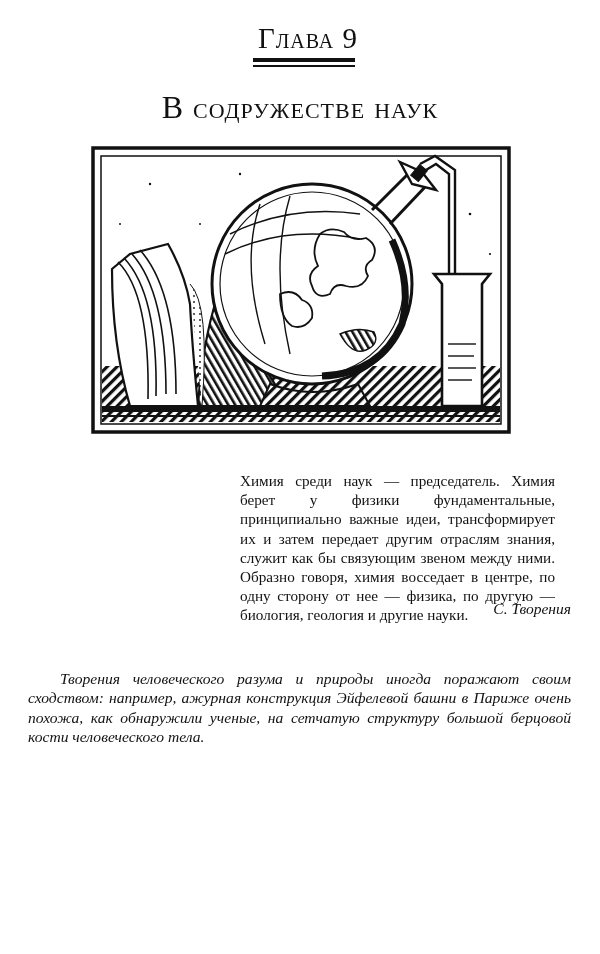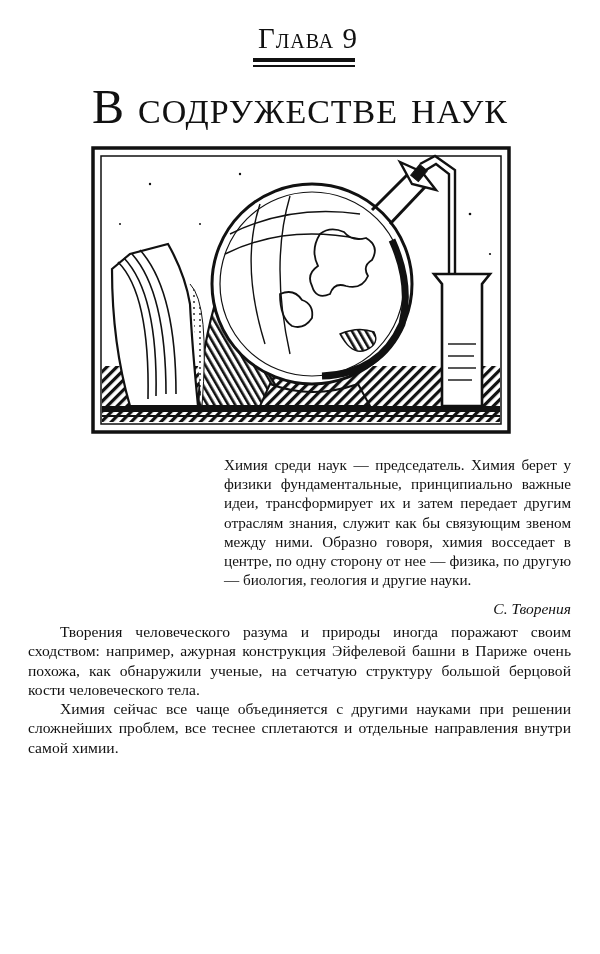--- a/index.html
+++ b/index.html
@@ -3,28 +3,28 @@
 <meta charset="utf-8">
 <style>
   html, body { margin: 0; padding: 0; background: #ffffff; }
   body { width: 600px; height: 954px; position: relative; overflow: hidden;
          font-family: "Liberation Serif", "DejaVu Serif", serif; color: #111; }
   .chapter-label { position: absolute; left: 8px; width: 600px; top: 18px; text-align: center;
          font-size: 29px; letter-spacing: 1px; font-variant: small-caps; line-height: 40px; }
   .rule-thick { position: absolute; left: 253px; width: 102px; top: 58px; height: 4px; background: #111; }
   .rule-thin { position: absolute; left: 253px; width: 102px; top: 65px; height: 1.5px; background: #111; }
   .chapter-title { position: absolute; left: 0; width: 600px; top: 80px; text-align: center;
-         font-size: 48px; font-variant: small-caps; letter-spacing: 1px; line-height: 54px; }
+         font-size: 32px; font-variant: small-caps; letter-spacing: 1px; line-height: 54px; }
   .illustration { position: absolute; left: 90px; top: 144px; width: 422px; height: 292px; }
   .epigraph { position: absolute; left: 224px; width: 347px; top: 455px;
          font-size: 15.2px; line-height: 19.2px; text-align: justify; }
-  .epigraph p { margin: 0; text-align: justify; hyphens: manual; }
+  .epigraph p { margin: 16px; text-align: justify; hyphens: manual; }
   .attribution { position: absolute; right: 29px; top: 600px; font-style: italic; font-size: 15.5px; }
-  .body-text { position: absolute; left: 28px; width: 543px; top: 622px;
-         font-size: 15.6px; line-height: 19.3px; }
+  .body-text { position: absolute; left: 28px; width: 543px; top: 669px;
+         font-size: 15.6px; line-height: 19.3px; font-style: italic; }
   .body-text p { margin: 0; text-indent: 32px; text-align: justify; }
 </style>
 </head>
 <body>
 
 <div class="chapter-label">Глава 9</div>
 <div class="rule-thick"></div>
 <div class="rule-thin"></div>
 <div class="chapter-title">В содружестве наук</div>
 
@@ -110,14 +110,13 @@
   </g>
 </svg>
 
 <div class="epigraph">
   <p>Химия среди наук — председатель. Химия берет у физики фундаментальные, принципиально важные идеи, трансформирует их и затем передает другим отраслям знания, служит как бы связующим звеном между ними. Образно говоря, химия восседает в центре, по одну сторону от нее — физика, по другую — биология, геология и другие науки.</p>
 </div>
 <div class="attribution">С. Творения</div>
 
 <div class="body-text">
   <p>Творения человеческого разума и природы иногда поражают своим сходством: например, ажурная конструкция Эйфелевой башни в Париже очень похожа, как обнаружили ученые, на сетчатую структуру большой берцовой кости человеческого тела.</p>
-  <p>Химия сейчас все чаще объединяется с другими науками при решении сложнейших проблем, все теснее сплетаются и отдельные направления внутри самой химии.</p>
 </div>
 
 </body></html>

